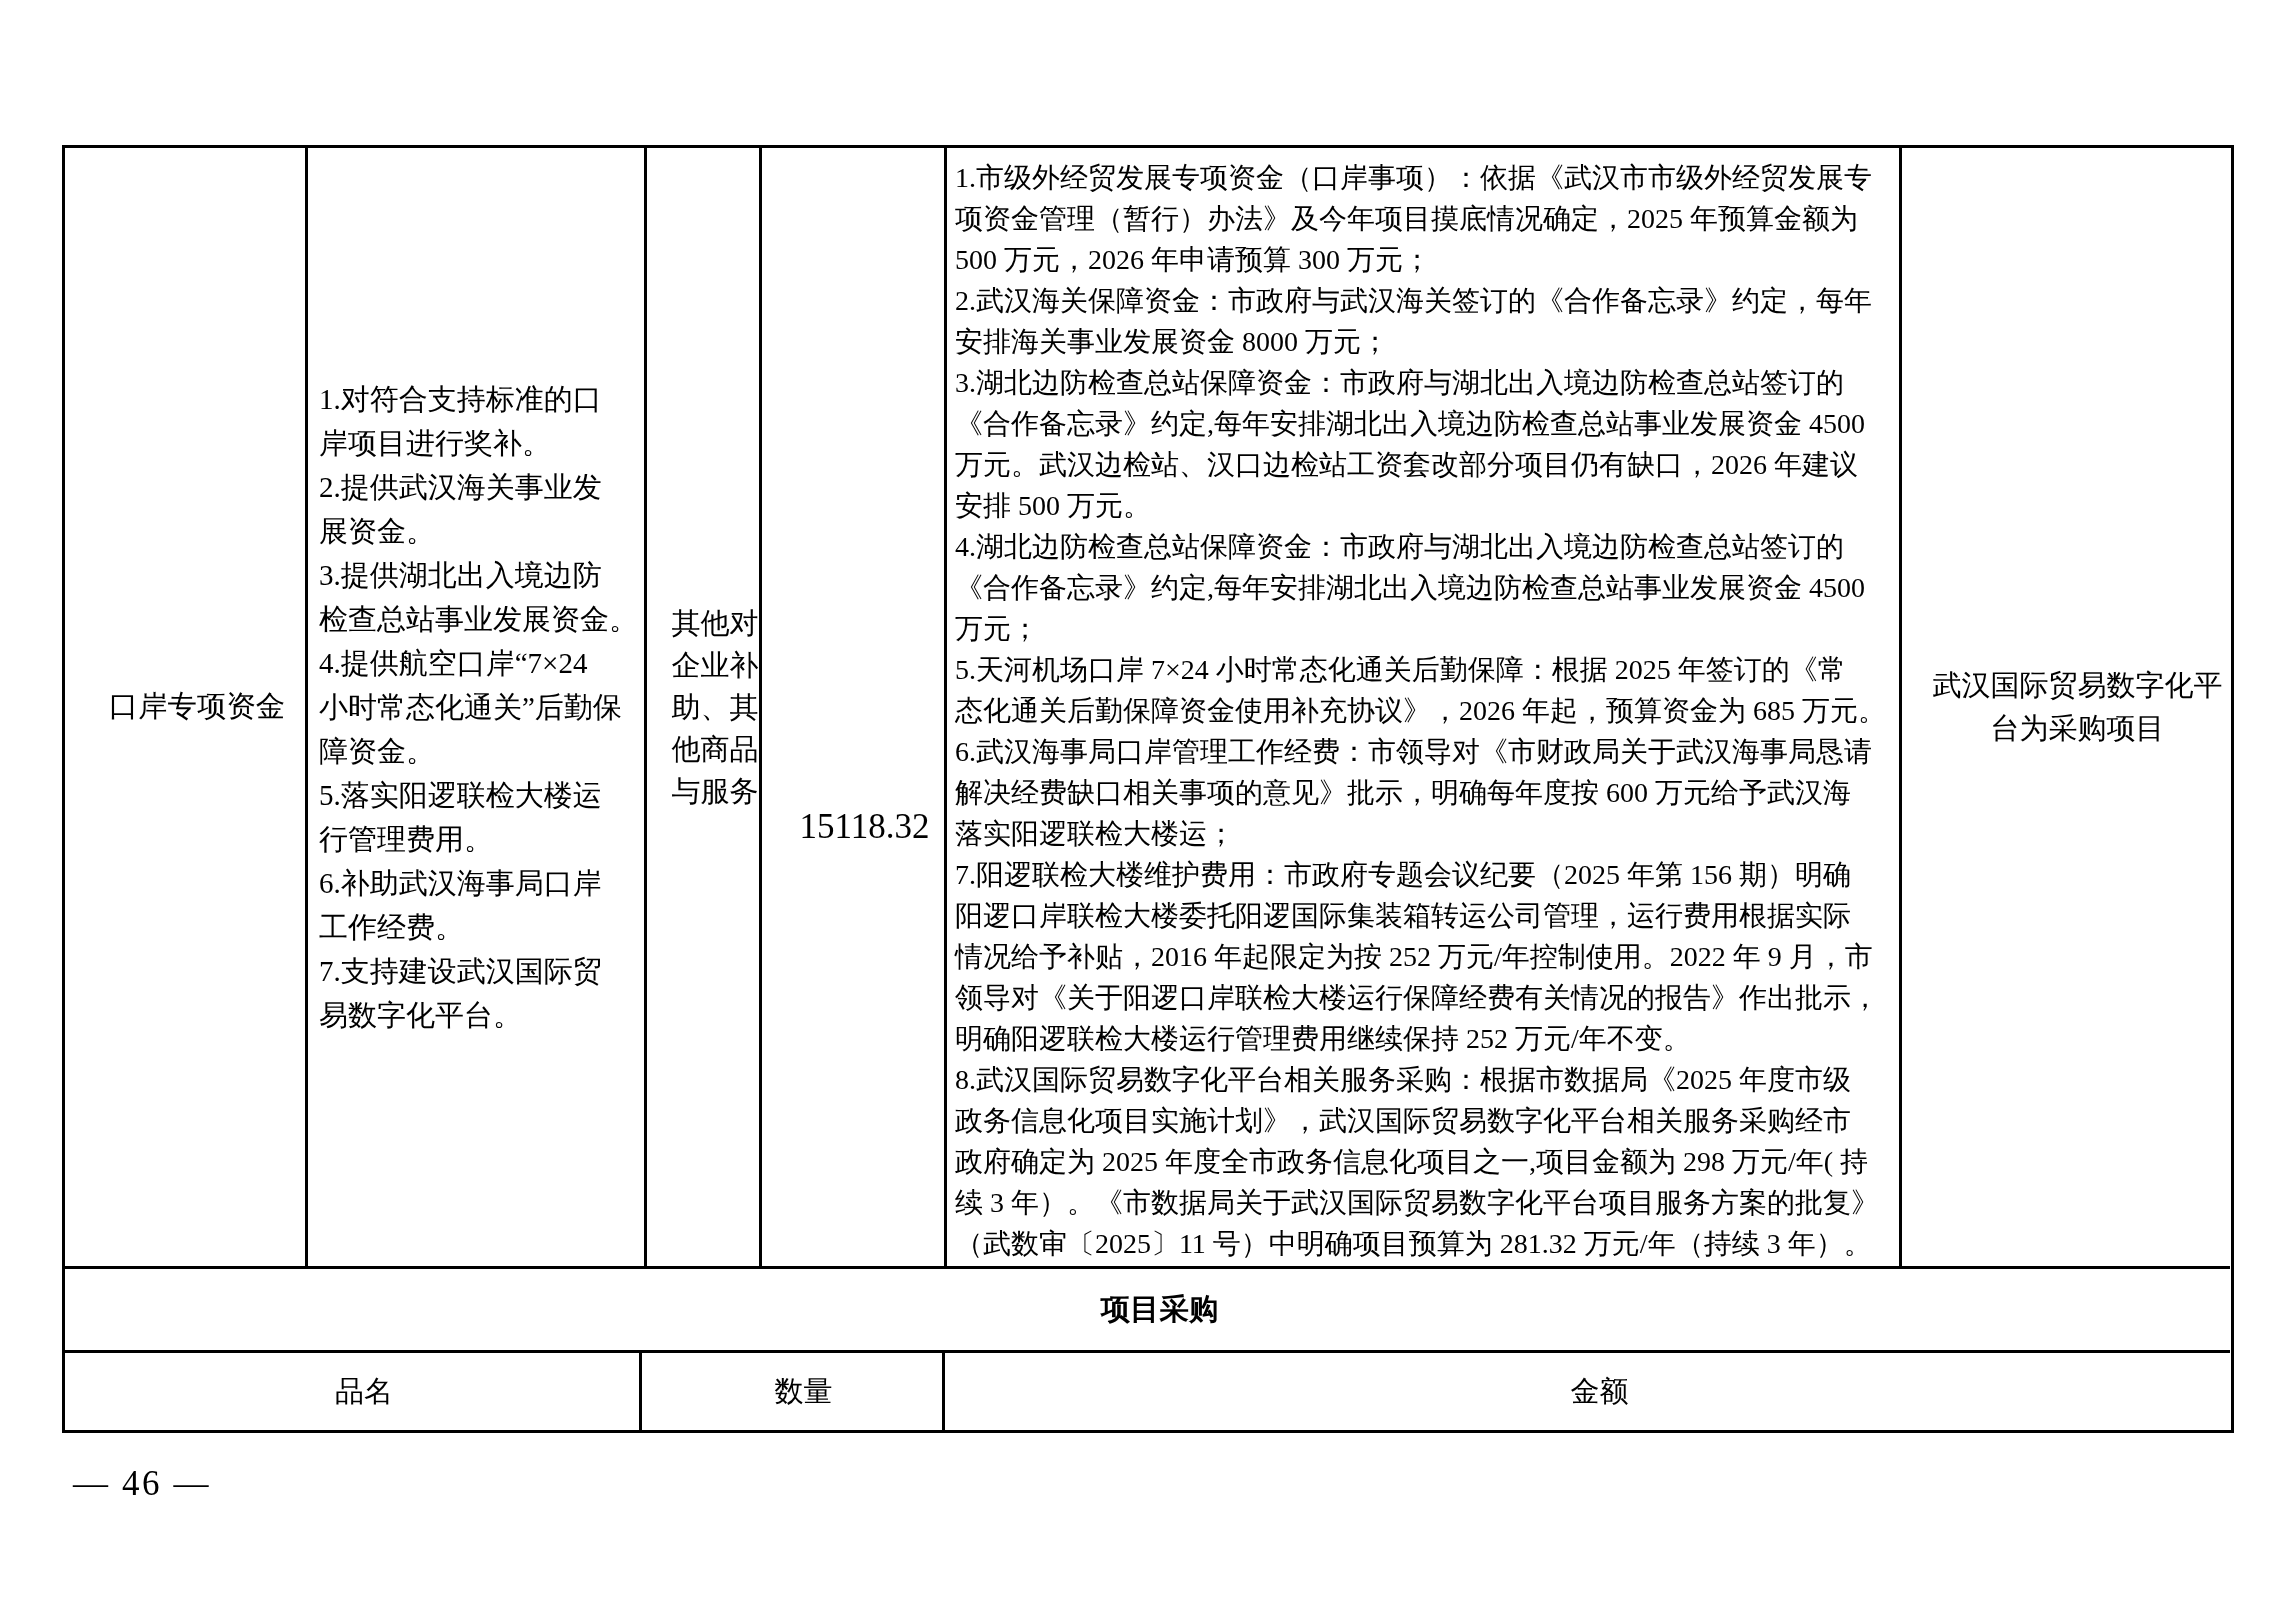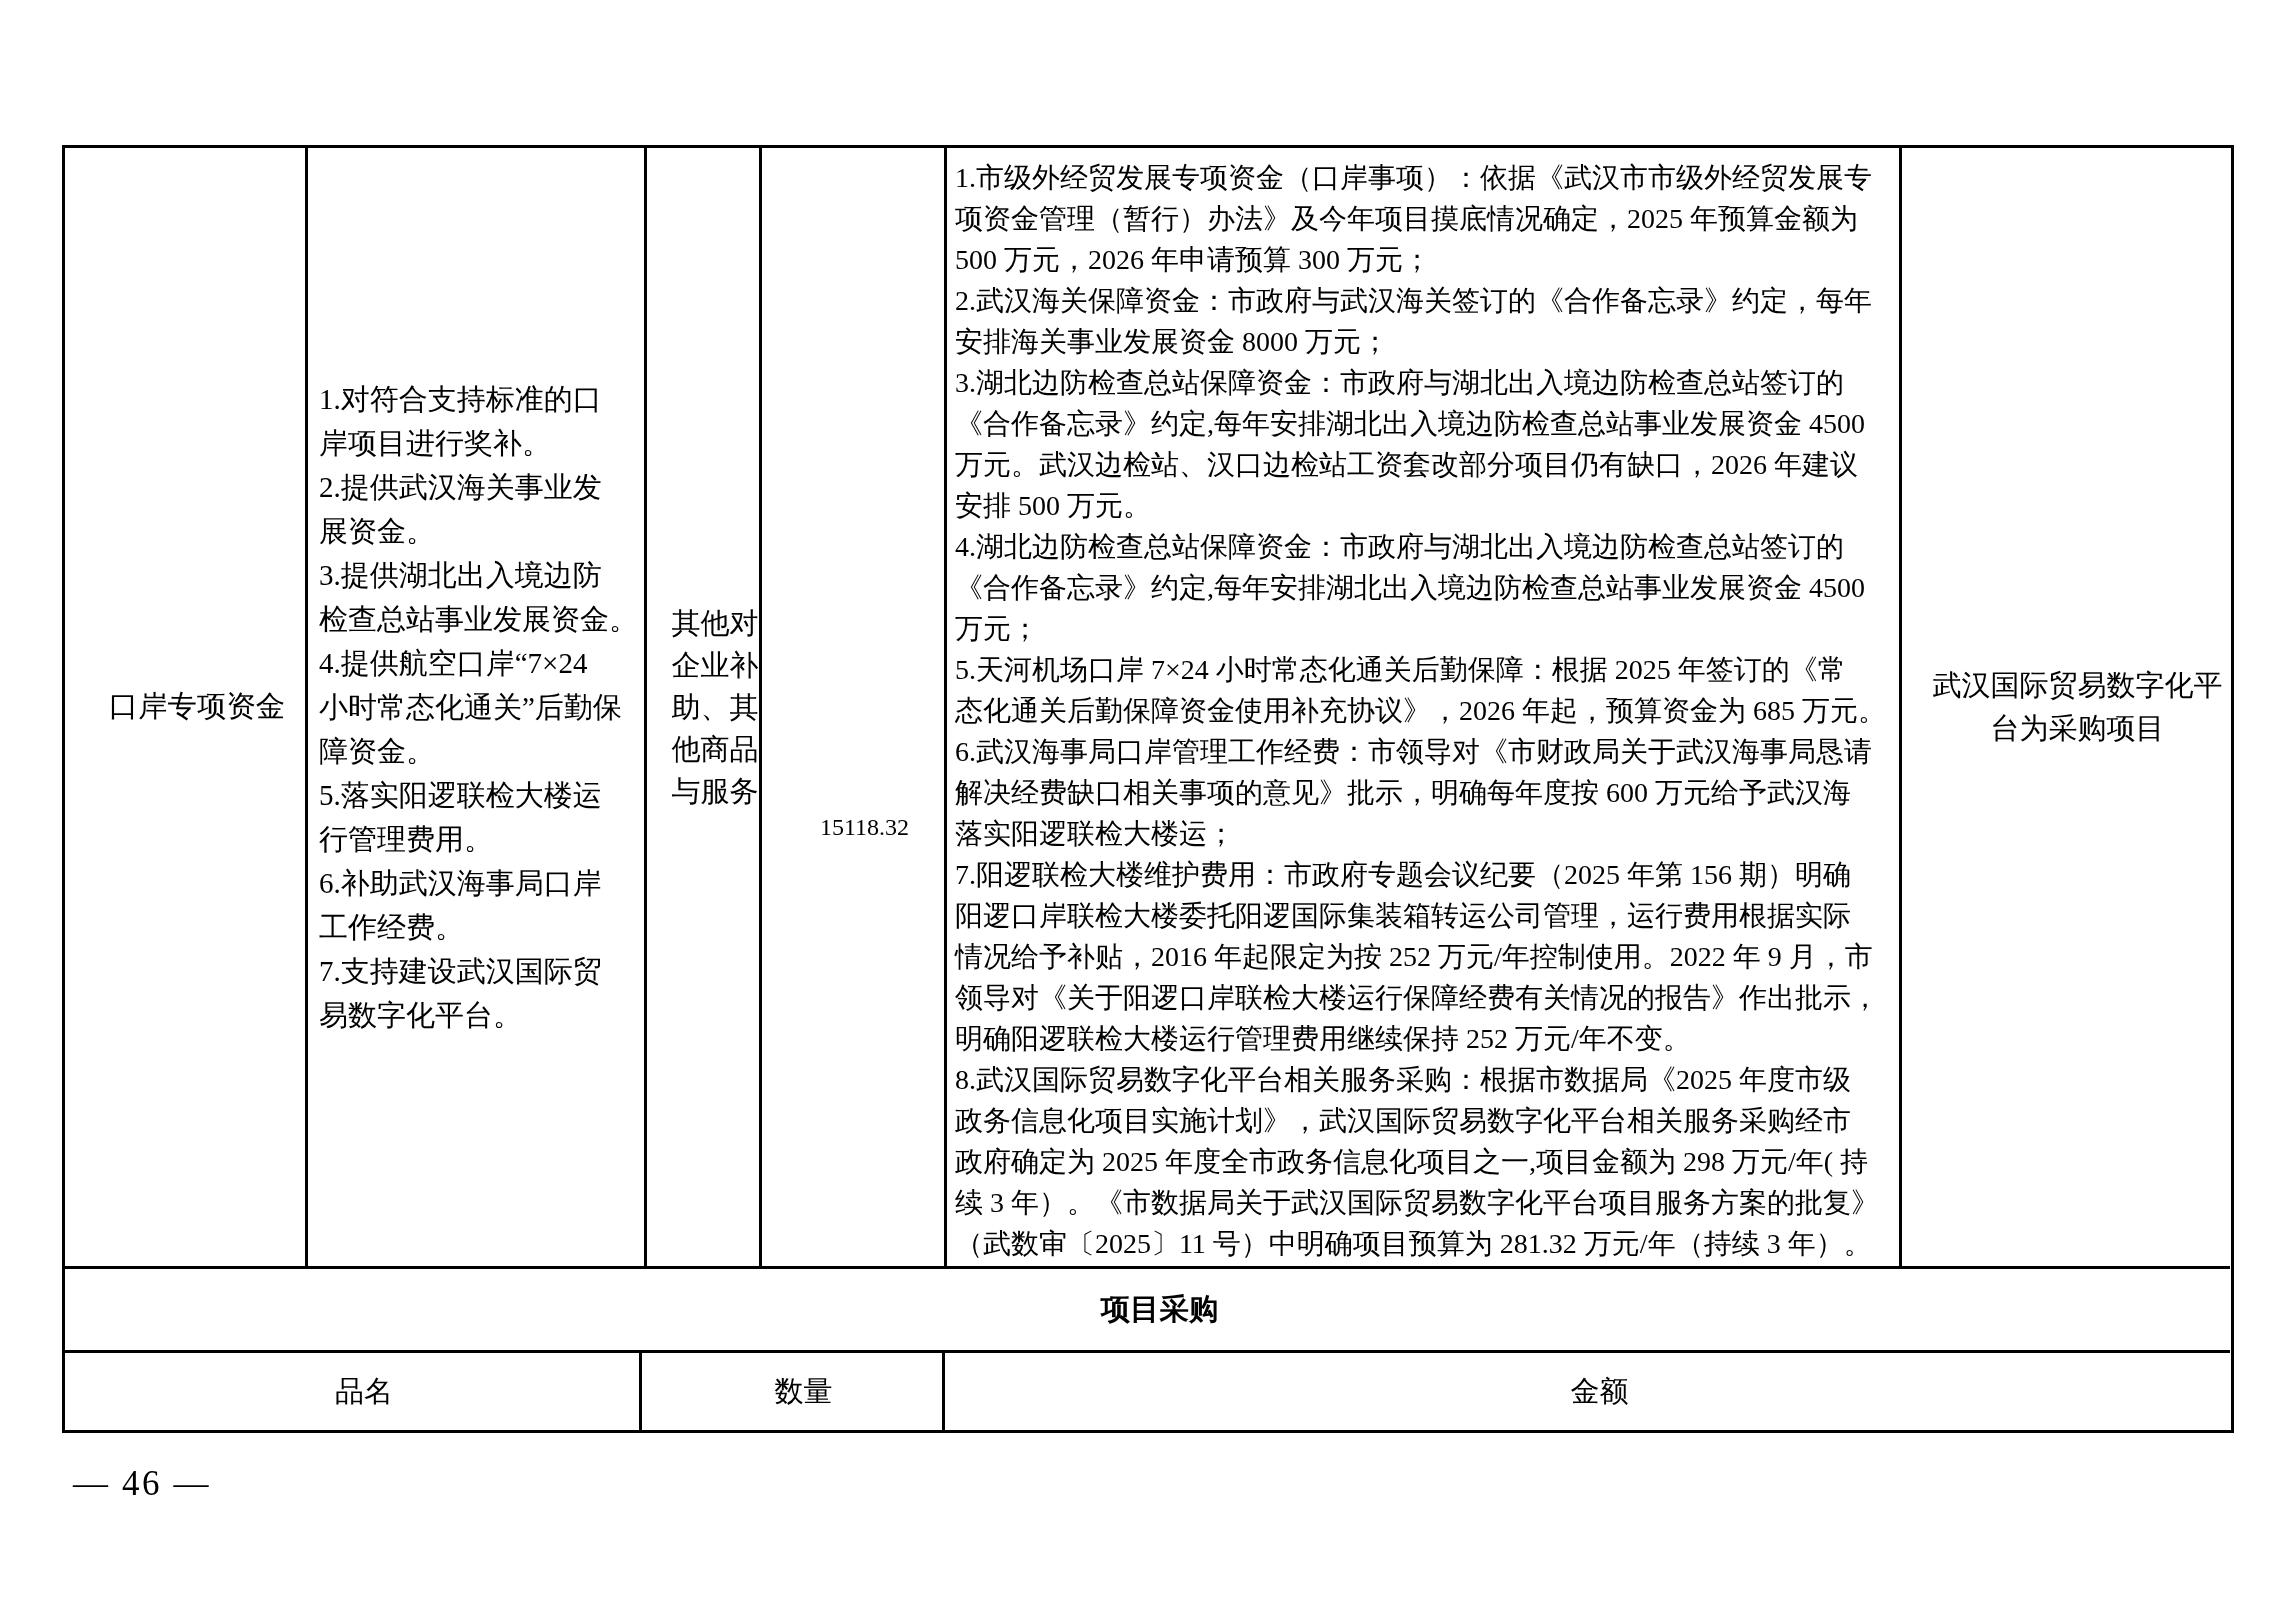--- a/index.html
+++ b/index.html
@@ -34,21 +34,21 @@
   
   .cell { position: absolute; box-sizing: border-box; display: flex; }
   .center { align-items: center; justify-content: center; text-align: center; padding-left: 24px; }
 
   .cell-fund    { left: 0px;    top: 0px; width: 240px;  height: 1118px; font-size: 29.4px; }
   .cell-measures{ left: 243px;  top: 0px; width: 336px;  height: 1118px;
                   align-items: center; font-size: 29px; line-height: 44px;
                   padding-left: 11px; }
   .cell-subsidy { left: 582px;  top: 0px; width: 112px;  height: 1118px;
                   font-size: 29px; line-height: 42px; }
-  .cell-amount  { left: 696px; top: 0px; width: 183px;  height: 1358px; font-size: 24px; text-align: center; }
+  .cell-amount  { left: 696px; top: 0px; width: 183px;  height: 1358px; font-size: 35px; text-align: center; }
   .cell-basis   { left: 882px; top: 0px; width: 951px; height: 1118px;
                   font-size: 28px; line-height: 41px;
                   padding: 6.5px 3.9px 0 7.9px; align-items: center; }
   .cell-note    { left: 1836px; top: 0px; width: 329px;  height: 1118px;
                   font-size: 29px; line-height: 43px; }
 
   .section-row  { left: 0px; top: 1121px; width: 2165px; height: 81px;
                   font-size: 29.4px; font-weight: bold; }
   .cell-item    { left: 0px;    top: 1205px; width: 574px;  height: 77px; font-size: 29px; }
   .cell-qty     { left: 576px;  top: 1205px; width: 301px;  height: 77px; font-size: 29px; text-align: right; }

